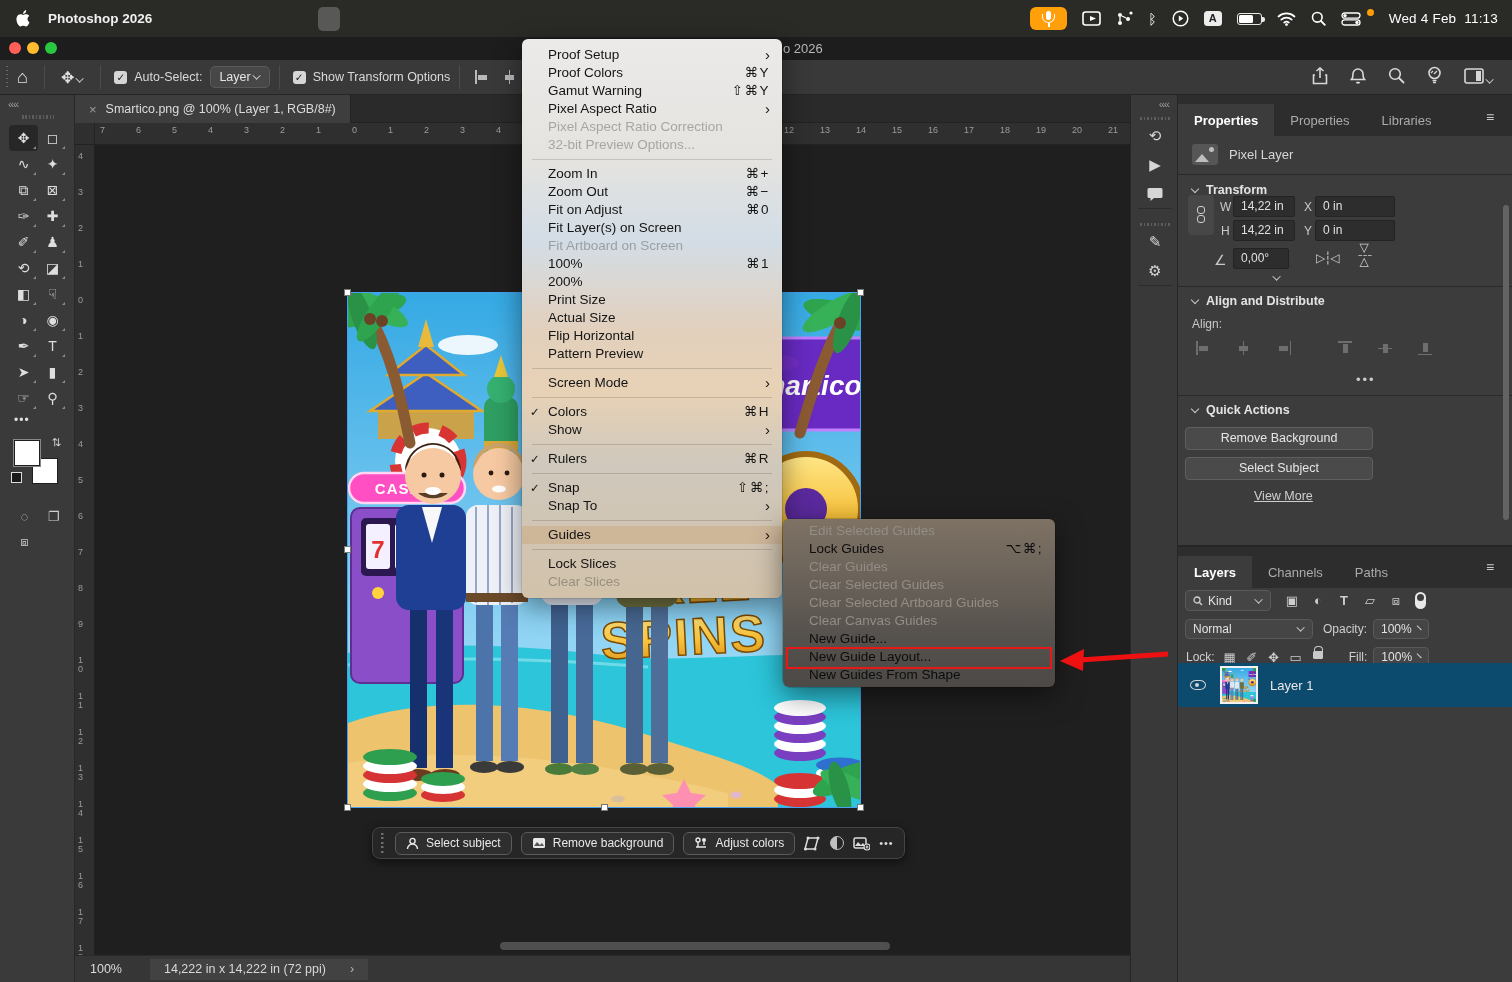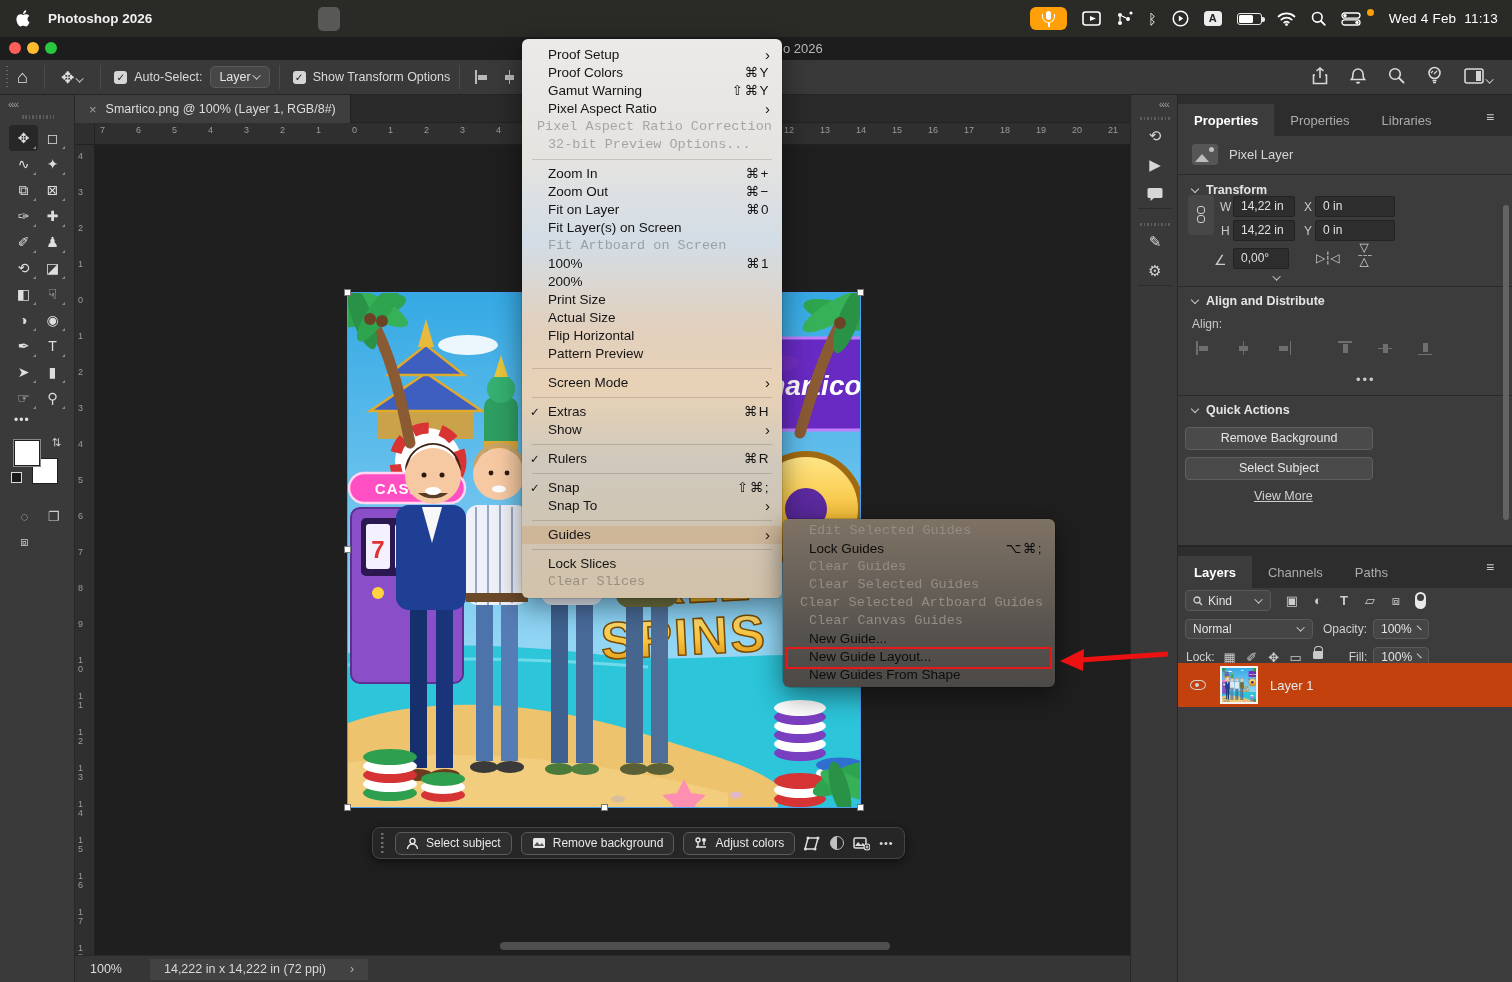--- a/index.html
+++ b/index.html
@@ -141,21 +141,21 @@
   .viewmore { position:absolute; color:#cfcfcf; font-size:12.5px; text-decoration:underline; }
   .pscroll { position:absolute; left:325px; top:110px; width:6px; height:315px; background:#636363; border-radius:3px; }
 
   .layerspanel { position:absolute; left:0; top:450px; width:334px; height:437px; background:#3c3c3c; border-top:2px solid #262626; }
   .lp-row { position:absolute; left:0; width:334px; display:flex; align-items:center; color:#cfcfcf; font-size:12px; }
   .kindbox { display:flex; align-items:center; gap:5px; background:#454545; border:1px solid #595959; border-radius:4px; height:21px; padding:0 7px; color:#e2e2e2; margin-left:7px; width:86px; }
   .fico { width:26px; text-align:center; color:#cdcdcd; font-size:13px; }
   .pill { width:11px; height:17px; border-radius:6px; background:#e8e8e8; position:relative; margin-left:6px; }
   .pill::after { content:""; position:absolute; left:2px; top:2px; width:7px; height:7px; border-radius:50%; background:#3c3c3c; }
   .selbox { display:flex; align-items:center; background:#454545; border:1px solid #595959; border-radius:4px; height:20px; padding:0 7px; color:#e2e2e2; gap:8px; }
-  .layerrow { position:absolute; left:0; top:116px; width:334px; height:44px; background:#c2410c; display:flex; align-items:center; }
+  .layerrow { position:absolute; left:0; top:116px; width:334px; height:44px; background:#0c4a6e; display:flex; align-items:center; }
   .i-eye { width:16px; height:10px; border:1.6px solid #d3d3d3; border-radius:75% 75% 75% 75% / 100% 100% 100% 100%; position:relative; margin-left:12px; }
   .i-eye::after { content:""; position:absolute; left:4.2px; top:1.6px; width:4px; height:4px; border-radius:50%; background:#d3d3d3; }
   .lthumb { width:38px; height:38px; border:2px solid #f2f2f2; margin-left:14px; background:#333; }
   .lname { margin-left:12px; color:#e8e8e8; font-size:13px; }
   .lp-bottom { position:absolute; left:0; top:403px; width:334px; height:32px; background:#343434; border-top:1px solid #2a2a2a;
     display:flex; align-items:center; justify-content:flex-end; gap:17px; padding-right:16px; color:#bdbdbd; }
   .i-fx { font-size:13px; font-style:italic; color:#c6c6c6; }
   .i-mask { width:15px; height:12px; border:1.5px solid #c0c0c0; border-radius:2px; position:relative; }
   .i-mask::after { content:""; position:absolute; left:3.5px; top:1.5px; width:6px; height:6px; border-radius:50%; background:#c0c0c0; }
   .i-half { width:12px; height:12px; border:1.5px solid #c0c0c0; border-radius:50%; background:linear-gradient(90deg,#c0c0c0 50%,transparent 50%); }
@@ -173,21 +173,21 @@
   .viewmenu { position:absolute; left:522px; top:39px; width:260px; padding:7px 0; border-radius:6px; z-index:50;
     background:linear-gradient(180deg,#ebeae8 0%,#e4e3e0 22%,#d3dde6 36%,#e2d0bd 52%,#e8d2b6 63%,#cfc8bc 76%,#d2c2aa 100%);
     box-shadow:0 8px 28px rgba(0,0,0,.45), 0 0 0 .5px rgba(0,0,0,.2); font-size:13.5px; color:#141414; }
   .mi { height:18px; line-height:18px; display:flex; align-items:center; padding:0 12px 0 8px; position:relative; }
   .mi .chkc { width:18px; font-size:11.5px; visibility:hidden; }
   .mi.checked .chkc { visibility:visible; }
   .mi .lbl { white-space:nowrap; }
   .mi .sc { margin-left:auto; letter-spacing:1.5px; }
   .mi.submenu::after { content:"›"; margin-left:auto; font-size:15px; line-height:16px; }
   .mi.submenu .sc { margin-left:auto; }
-  .mi.disabled { color:rgba(40,40,40,0.34);font-family:Liberation Mono, monospace; }
+  .mi.disabled { color:rgba(40,40,40,0.34); }
   .mi.highlight { background:rgba(205,180,150,0.9); }
   .msep { height:1px; background:rgba(0,0,0,0.14); margin:5px 10px; }
 
   .guidesmenu { position:absolute; left:783px; top:519px; width:272px; padding:3px 0; border-radius:6px; z-index:50;
     background:linear-gradient(180deg,#7e7264 0%,#6b635a 35%,#55514d 70%,#4c4946 100%);
     box-shadow:0 8px 28px rgba(0,0,0,.5), 0 0 0 .5px rgba(0,0,0,.3); font-size:13.5px; color:#0d0d0d; }
   .guidesmenu .mi { height:18px; }
   .guidesmenu .mi.disabled { color:#928d85; }
   .redbox { position:absolute; left:786px; top:647px; width:266px; height:22px; border:2px solid #e81818; z-index:55; }
   .redarrow { position:absolute; left:1056px; top:640px; z-index:56; }
@@ -977,21 +977,21 @@
         <span class="lbl">Zoom In</span>
         <span class="sc">⌘+</span>
       </div>
       <div class="mi hassc">
         <span class="chkc">✓</span>
         <span class="lbl">Zoom Out</span>
         <span class="sc">⌘−</span>
       </div>
       <div class="mi hassc">
         <span class="chkc">✓</span>
-        <span class="lbl">Fit on Layer</span>
+        <span class="lbl">Fit on Adjust</span>
         <span class="sc">⌘0</span>
       </div>
       <div class="mi">
         <span class="chkc">✓</span>
         <span class="lbl">Fit Layer(s) on Screen</span>
         <span class="sc"></span>
       </div>
       <div class="mi disabled">
         <span class="chkc">✓</span>
         <span class="lbl">Fit Artboard on Screen</span>
@@ -1029,21 +1029,21 @@
       </div>
       <div class="msep"></div>
       <div class="mi submenu">
         <span class="chkc">✓</span>
         <span class="lbl">Screen Mode</span>
         <span class="sc"></span>
       </div>
       <div class="msep"></div>
       <div class="mi checked hassc">
         <span class="chkc">✓</span>
-        <span class="lbl">Extras</span>
+        <span class="lbl">Colors</span>
         <span class="sc">⌘H</span>
       </div>
       <div class="mi submenu">
         <span class="chkc">✓</span>
         <span class="lbl">Show</span>
         <span class="sc"></span>
       </div>
       <div class="msep"></div>
       <div class="mi checked hassc">
         <span class="chkc">✓</span>

